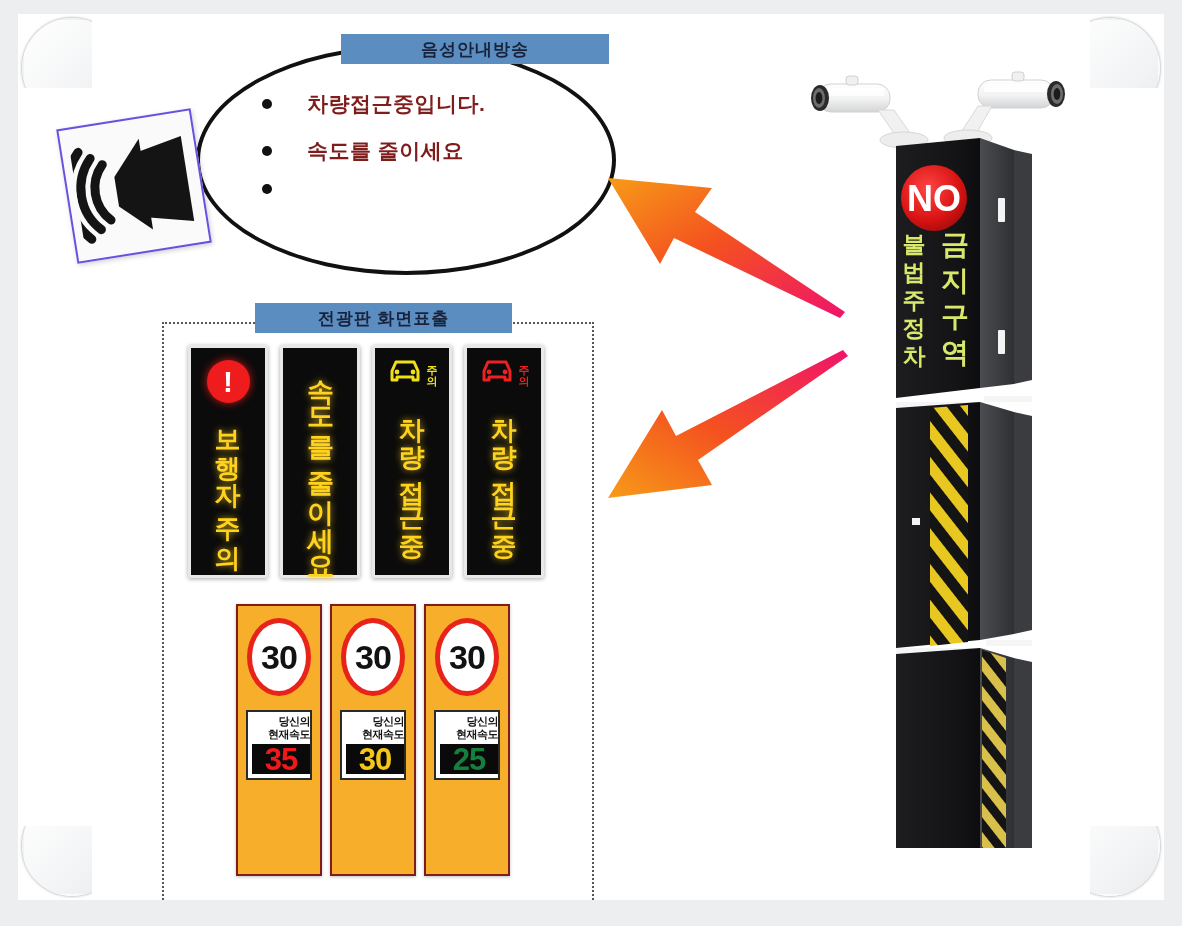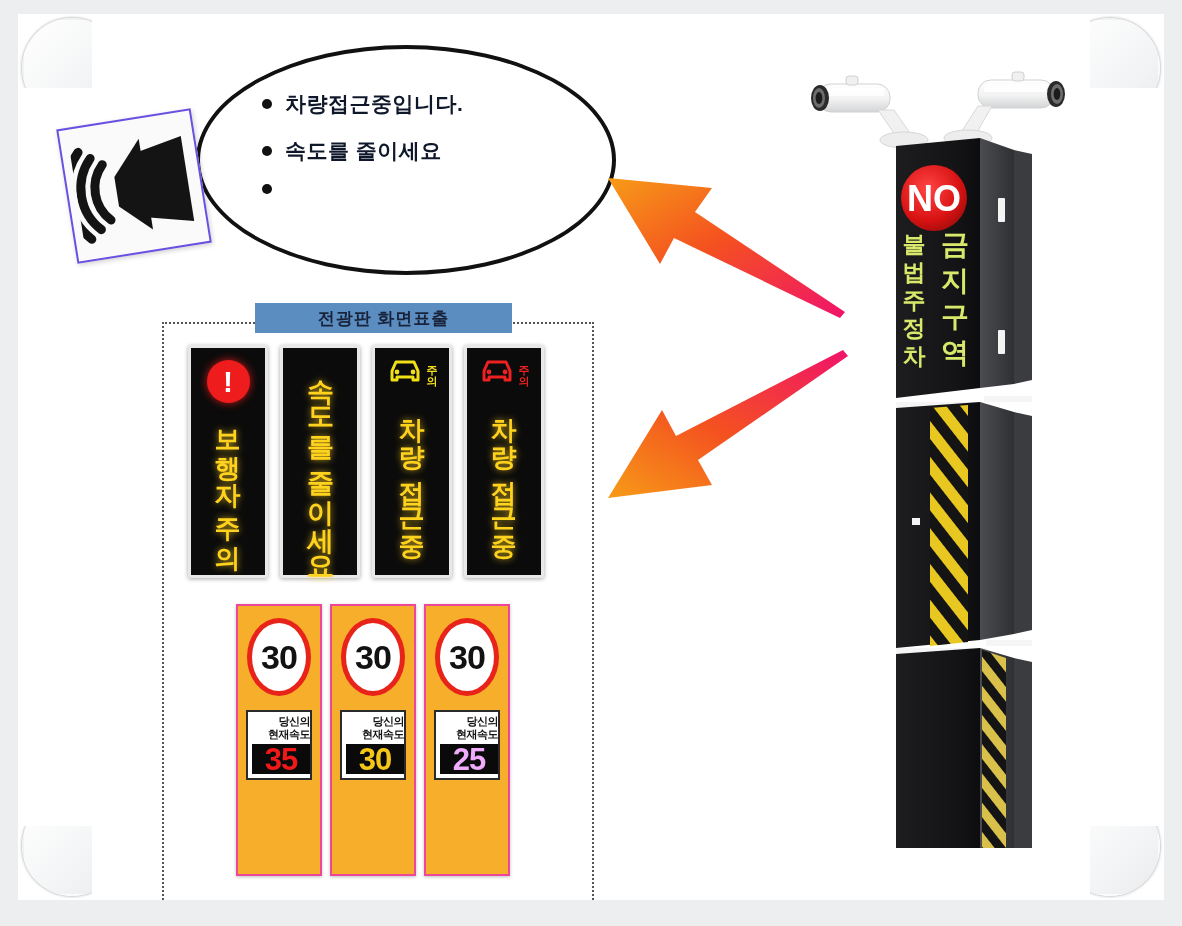--- a/index.html
+++ b/index.html
@@ -49,21 +49,21 @@
   #speech-ellipse{
     position:absolute;left:196px;top:45px;width:420px;height:230px;
     border:4px solid #111;border-radius:50%;background:#fff;
     box-sizing:border-box;
   }
   #speech-list{
     position:absolute;left:262px;top:90px;width:330px;
   }
   .speech-line{
     display:flex;align-items:center;margin-bottom:19px;
-    font-size:21px;font-weight:bold;color:#0f172a;letter-spacing:.5px;
+    font-size:21px;font-weight:bold;color:#7f1d1d;letter-spacing:.5px;gap:22px;
   }
   .speech-line .dot{
     width:10px;height:10px;border-radius:50%;background:#111;
     margin-right:13px;flex:0 0 auto;
   }
 
   
   #speaker-card{
     position:absolute;left:66px;top:118px;width:132px;height:132px;
     background:#FAFAFA;border:2px solid #6A4FE0;
@@ -106,21 +106,21 @@
     letter-spacing:1px;line-height:1;
     margin-top:8px;text-shadow:0 0 7px rgba(255,210,30,.75);
     text-align:center;
   }
   .led-text.tall{font-size:27px;margin-top:4px;}
 
   
   #speed-row{position:absolute;left:236px;top:604px;width:282px;height:278px;display:flex;gap:8px;}
   .speed-sign{
     position:relative;width:86px;height:272px;background:#F7AE2B;
-    border:2px solid #ec4899;box-sizing:border-box;
+    border:2px solid #7f1d1d;box-sizing:border-box;
     display:flex;flex-direction:column;align-items:center;
     box-shadow:0 1px 3px rgba(0,0,0,.25);
   }
   .limit-circle{
     margin-top:12px;width:64px;height:78px;border-radius:50%;
     background:#fff;border:5px solid #E8231A;box-sizing:border-box;
     display:flex;align-items:center;justify-content:center;
     font-size:34px;font-weight:bold;color:#121212;letter-spacing:-1px;
   }
   .speed-box{
@@ -154,20 +154,21 @@
     </div>
   <div class="corner bl">
       <i></i>
     </div>
   <div class="corner br">
       <i></i>
     </div>
 
   <div id="speech-ellipse"></div>
 
+  <div class="banner" id="banner-voice">음성안내방송</div>
 
   <div id="speech-list">
     <div class="speech-line">
       <span class="dot"></span>
       <span>차량접근중입니다.</span>
     </div>
     <div class="speech-line">
       <span class="dot"></span>
       <span>속도를 줄이세요</span>
     </div>
@@ -262,21 +263,21 @@
         <div class="speed-label">현재속도</div>
         <div class="speed-led" style="color:#F5C518;">30</div>
       </div>
     </div>
 
     <div class="speed-sign">
       <div class="limit-circle">30</div>
       <div class="speed-box">
         <div class="speed-label">당신의</div>
         <div class="speed-label">현재속도</div>
-        <div class="speed-led" style="color:#f0abfc;">25</div>
+        <div class="speed-led" style="color:#15803d;">25</div>
       </div>
     </div>
   </div>
 
   <svg id="pole" viewBox="0 0 300 790">
     <defs>
       <linearGradient id="camBody" x1="0" y1="0" x2="0" y2="1">
         <stop offset="0%" stop-color="#ffffff"></stop>
         <stop offset="55%" stop-color="#f2f2f2"></stop>
         <stop offset="100%" stop-color="#d2d4d6"></stop>

